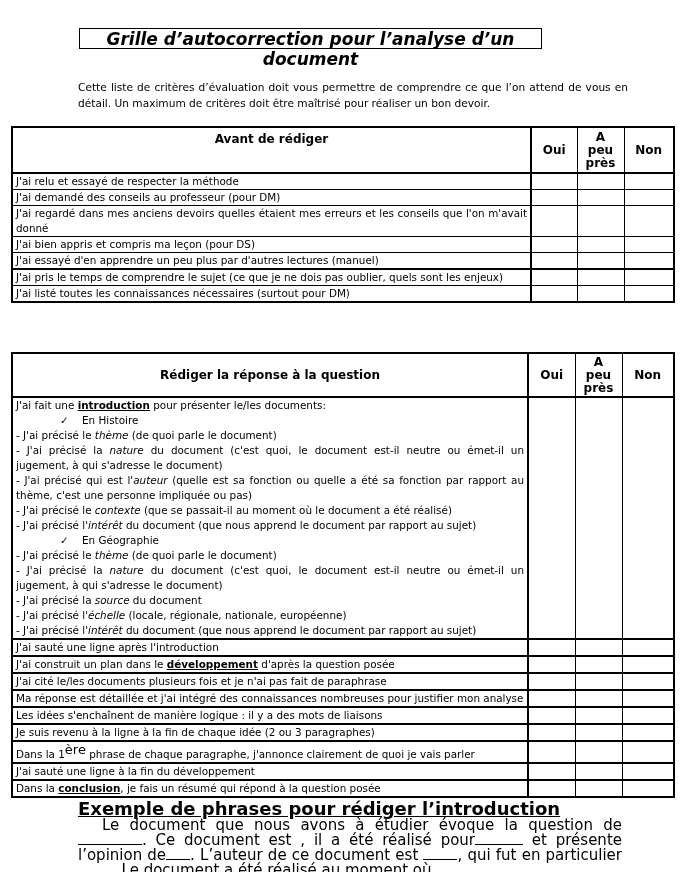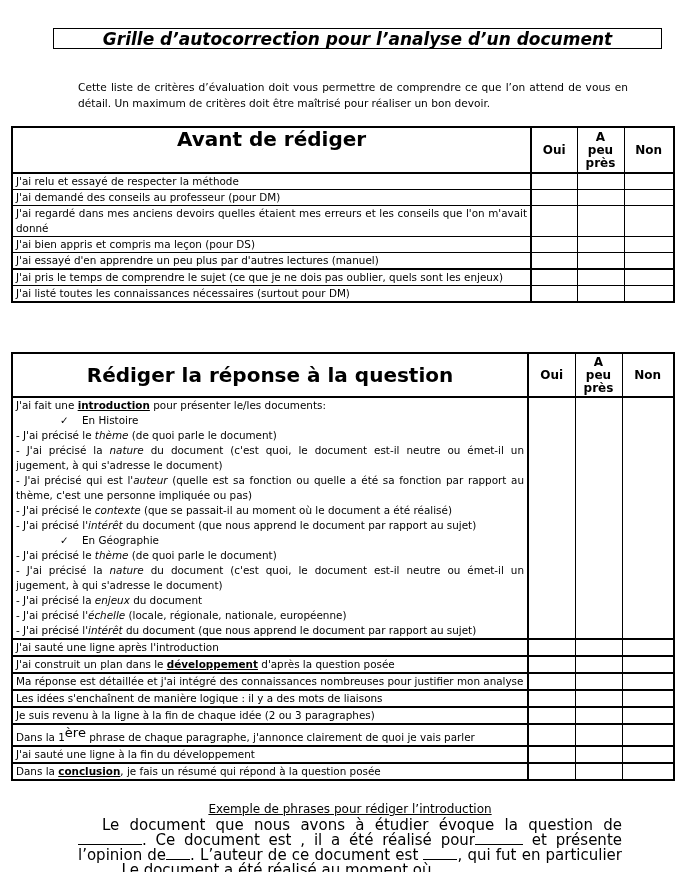--- a/index.html
+++ b/index.html
@@ -1,56 +1,56 @@
 <!DOCTYPE html>
 <html><head>
   <meta charset="utf-8">
   <style>
     html, body { margin: 0; padding: 0; background: #ffffff; }
     body {
       width: 688px; height: 872px; position: relative; overflow: hidden;
       font-family: "DejaVu Sans", sans-serif; color: #000;
     }
     .title-box {
-      position: absolute; left: 53px; top: 28px; width: 609px; height: 21px;
+      position: absolute; left: 79px; top: 28px; width: 463px; height: 21px;
       border: 1px solid #000; box-sizing: border-box;
       text-align: center; font-family: "DejaVu Sans", sans-serif;
       font-weight: bold; font-style: italic; font-size: 17px; line-height: 20px;
     }
     .intro {
       position: absolute; left: 78px; top: 79px; width: 550px;
       font-size: 10.6px; line-height: 16px; text-align: justify;
     }
     table.grid {
       position: absolute; left: 11px; width: 662px;
       border-collapse: collapse; table-layout: fixed;
     }
     table.grid td, table.grid th {
       border: 1px solid #000; padding: 0 3px; vertical-align: top;
       font-size: 10.4px; line-height: 15px;
     }
     table.grid { border: 2px solid #000; }
     table.grid th { vertical-align: middle; text-align: center; font-weight: bold; }
-    table.grid th.section { font-size: 20px; line-height: 20px; }
+    table.grid th.section { font-size: 12px; line-height: 20px; }
     table.grid th.col { font-size: 12px; line-height: 13px; border-left: 2px solid #000; }
     table.grid td.check { border-left: 1px solid #000; }
     table.grid td.check.first { border-left: 2px solid #000; }
     table.grid tr.thick td { border-top: 2px solid #000; }
     .g1 { top: 126px; }
     .g1 th.section { vertical-align: top; padding-top: 1px; }
     .g2 { top: 352px; }
     .g2 th.section { vertical-align: middle; }
     .ck-wrap { padding-left: 44px; }
     .ck-mark { display: inline-block; width: 22px; }
     u b, b u { text-decoration: underline; }
     .example {
       position: absolute; left: 78px; top: 800px; width: 544px;
     }
     .example-title {
-      text-align: center; font-weight: normal; font-size: 12px; line-height: 18px;
+      text-align: left; font-weight: bold; font-size: 18px; line-height: 18px;
       text-decoration: underline;
     }
     .example-text {
       font-size: 15px; line-height: 15px; text-align: justify; text-indent: 24px;
     }
     .blank { display: inline-block; border-bottom: 1px solid #000; height: 10px; vertical-align: baseline; }
   </style>
 </head>
 <body>
 
@@ -150,36 +150,42 @@
       <div><span>- J'ai précisé le </span><i>thème</i><span> (de quoi parle le document)</span></div>
       <div><span>- J'ai précisé la </span><i>nature</i><span> du document (c'est quoi, le document est-il neutre ou émet-il un jugement, à qui s'adresse le document)</span></div>
       <div><span>- J'ai précisé qui est l'</span><i>auteur</i><span>  (quelle est sa fonction ou quelle a été sa fonction par rapport au thème, c'est une personne impliquée ou pas)</span></div>
       <div><span>- J'ai précisé le </span><i>contexte</i><span> (que se passait-il au moment où le document a été réalisé)</span></div>
       <div><span>- J'ai précisé l'</span><i>intérêt</i><span> du document (que nous apprend le document par rapport au sujet)</span></div>
       <div class="ck-wrap">
         <span class="ck-mark">✓</span><span>En Géographie</span>
       </div>
       <div><span>- J'ai précisé le </span><i>thème</i><span> (de quoi parle le document)</span></div>
       <div><span>- J'ai précisé la </span><i>nature</i><span> du document (c'est quoi, le document est-il neutre ou émet-il un jugement, à qui s'adresse le document)</span></div>
-      <div><span>- J'ai précisé la </span><i>enjeux</i><span> du document</span></div>
+      <div><span>- J'ai précisé la </span><i>source</i><span> du document</span></div>
       <div><span>- J'ai précisé l'</span><i>échelle</i><span> (locale, régionale, nationale, européenne)</span></div>
       <div><span>- J'ai précisé l'</span><i>intérêt</i><span> du document (que nous apprend le document par rapport au sujet)</span></div>
     </td>
     <td class="check first"></td>
     <td class="check"></td>
     <td class="check"></td>
   </tr>
   <tr class="thick">
     <td><span>J'ai sauté une ligne après l'introduction</span></td>
     <td class="check first"></td>
     <td class="check"></td>
     <td class="check"></td>
   </tr>
   <tr class="thick">
     <td><span>J'ai construit un plan dans le </span><b><u>développement</u></b><span> d'après la question posée</span></td>
+    <td class="check first"></td>
+    <td class="check"></td>
+    <td class="check"></td>
+  </tr>
+  <tr class="thick">
+    <td><span>J'ai cité le/les documents plusieurs fois et je n'ai pas fait de paraphrase</span></td>
     <td class="check first"></td>
     <td class="check"></td>
     <td class="check"></td>
   </tr>
   <tr class="thick">
     <td><span>Ma réponse est détaillée et j'ai intégré des connaissances nombreuses pour justifier mon analyse</span></td>
     <td class="check first"></td>
     <td class="check"></td>
     <td class="check"></td>
   </tr>

